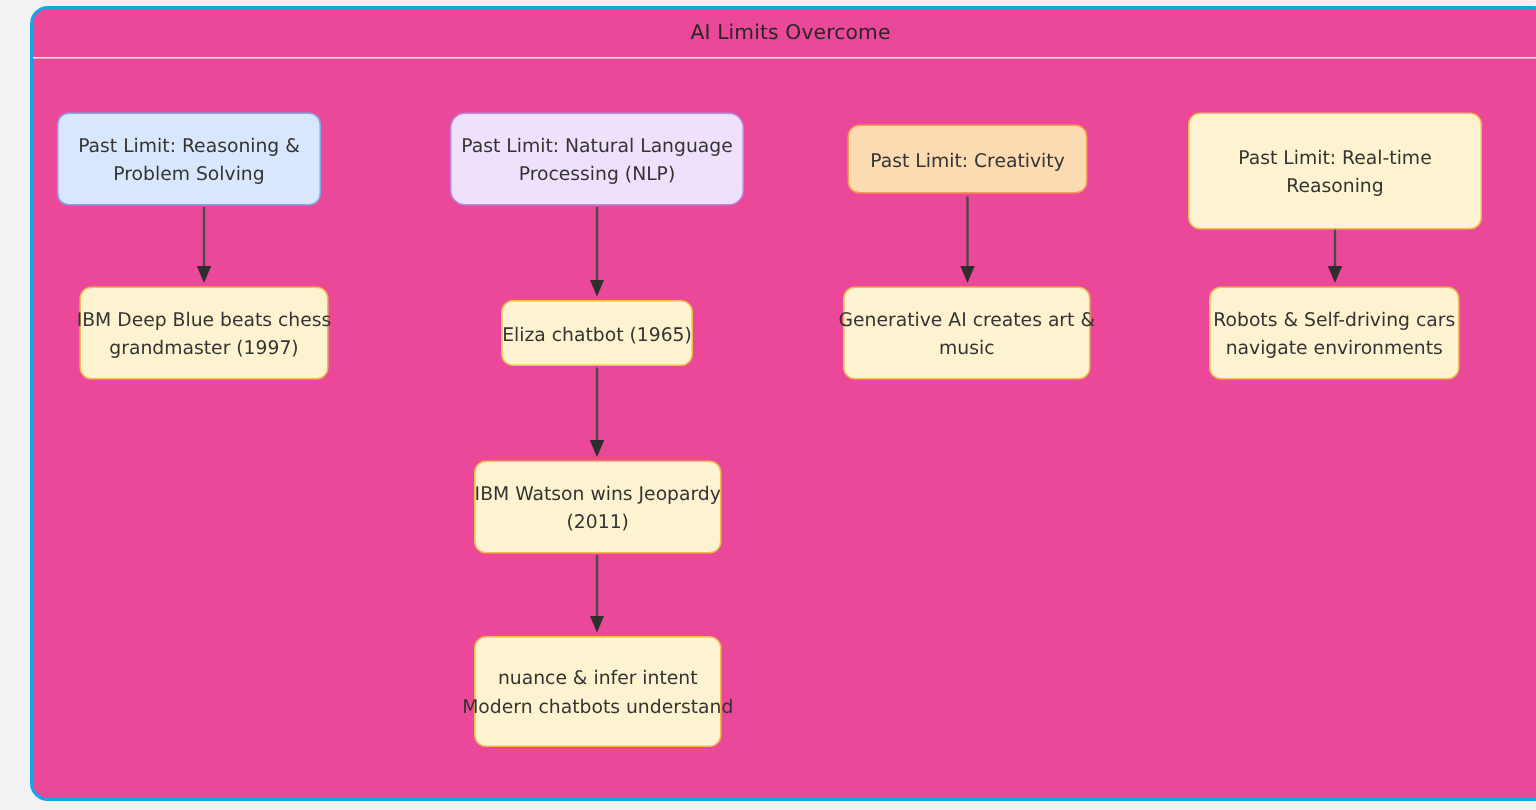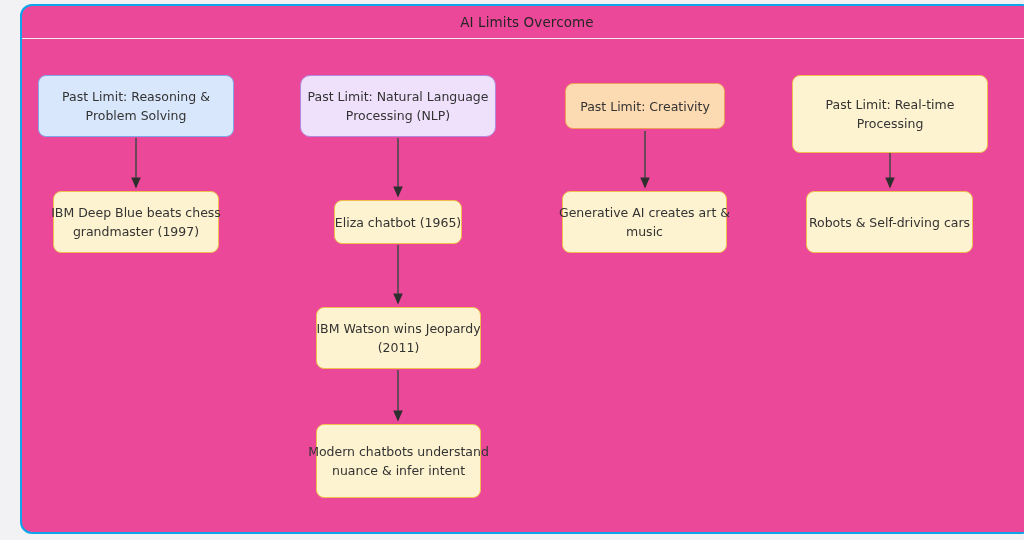--- a/index.html
+++ b/index.html
@@ -54,53 +54,54 @@
       </marker>
     </defs>
     <line x1="136" y1="138" x2="136" y2="187" stroke="#4a4a4a" stroke-width="1.6" marker-end="url(#ah)"></line>
     <line x1="398" y1="138" x2="398" y2="196" stroke="#4a4a4a" stroke-width="1.6" marker-end="url(#ah)"></line>
     <line x1="398" y1="245" x2="398" y2="303" stroke="#4a4a4a" stroke-width="1.6" marker-end="url(#ah)"></line>
     <line x1="398" y1="370" x2="398" y2="420" stroke="#4a4a4a" stroke-width="1.6" marker-end="url(#ah)"></line>
     <line x1="645" y1="131" x2="645" y2="187" stroke="#4a4a4a" stroke-width="1.6" marker-end="url(#ah)"></line>
     <line x1="890" y1="138" x2="890" y2="187" stroke="#4a4a4a" stroke-width="1.6" marker-end="url(#ah)"></line>
   </svg>
 
-  <div class="node blue" style="left:38px;top:75px;width:196px;height:62px;">
+  <div class="node blue" style="left:38px;top:75px;width:176px;height:62px;">
     <span class="ln">Past Limit: Reasoning &amp;</span>
     <span class="ln">Problem Solving</span>
   </div>
   <div class="node purple" style="left:300px;top:75px;width:196px;height:62px;border-radius:10px;">
     <span class="ln">Past Limit: Natural Language</span>
     <span class="ln">Processing (NLP)</span>
   </div>
   <div class="node orange" style="left:565px;top:83px;width:160px;height:46px;">
     <span class="ln">Past Limit: Creativity</span>
   </div>
   <div class="node yellow" style="left:792px;top:75px;width:196px;height:78px;">
     <span class="ln">Past Limit: Real-time</span>
-    <span class="ln">Processing</span>
+    <span class="ln">Reasoning</span>
   </div>
 
   <div class="node yellow" style="left:53px;top:191px;width:166px;height:62px;">
     <span class="ln">IBM Deep Blue beats chess</span>
     <span class="ln">grandmaster (1997)</span>
   </div>
   <div class="node yellow" style="left:334px;top:200px;width:128px;height:44px;">
     <span class="ln">Eliza chatbot (1965)</span>
   </div>
   <div class="node yellow" style="left:562px;top:191px;width:165px;height:62px;">
     <span class="ln">Generative AI creates art &amp;</span>
     <span class="ln">music</span>
   </div>
   <div class="node yellow" style="left:806px;top:191px;width:167px;height:62px;">
     <span class="ln">Robots &amp; Self-driving cars</span>
+    <span class="ln">navigate environments</span>
   </div>
 
   <div class="node yellow" style="left:316px;top:307px;width:165px;height:62px;">
     <span class="ln">IBM Watson wins Jeopardy</span>
     <span class="ln">(2011)</span>
   </div>
 
   <div class="node yellow" style="left:316px;top:424px;width:165px;height:74px;">
+    <span class="ln">nuance &amp; infer intent</span>
     <span class="ln">Modern chatbots understand</span>
-    <span class="ln">nuance &amp; infer intent</span>
   </div>
 </div>
 
 </body></html>

